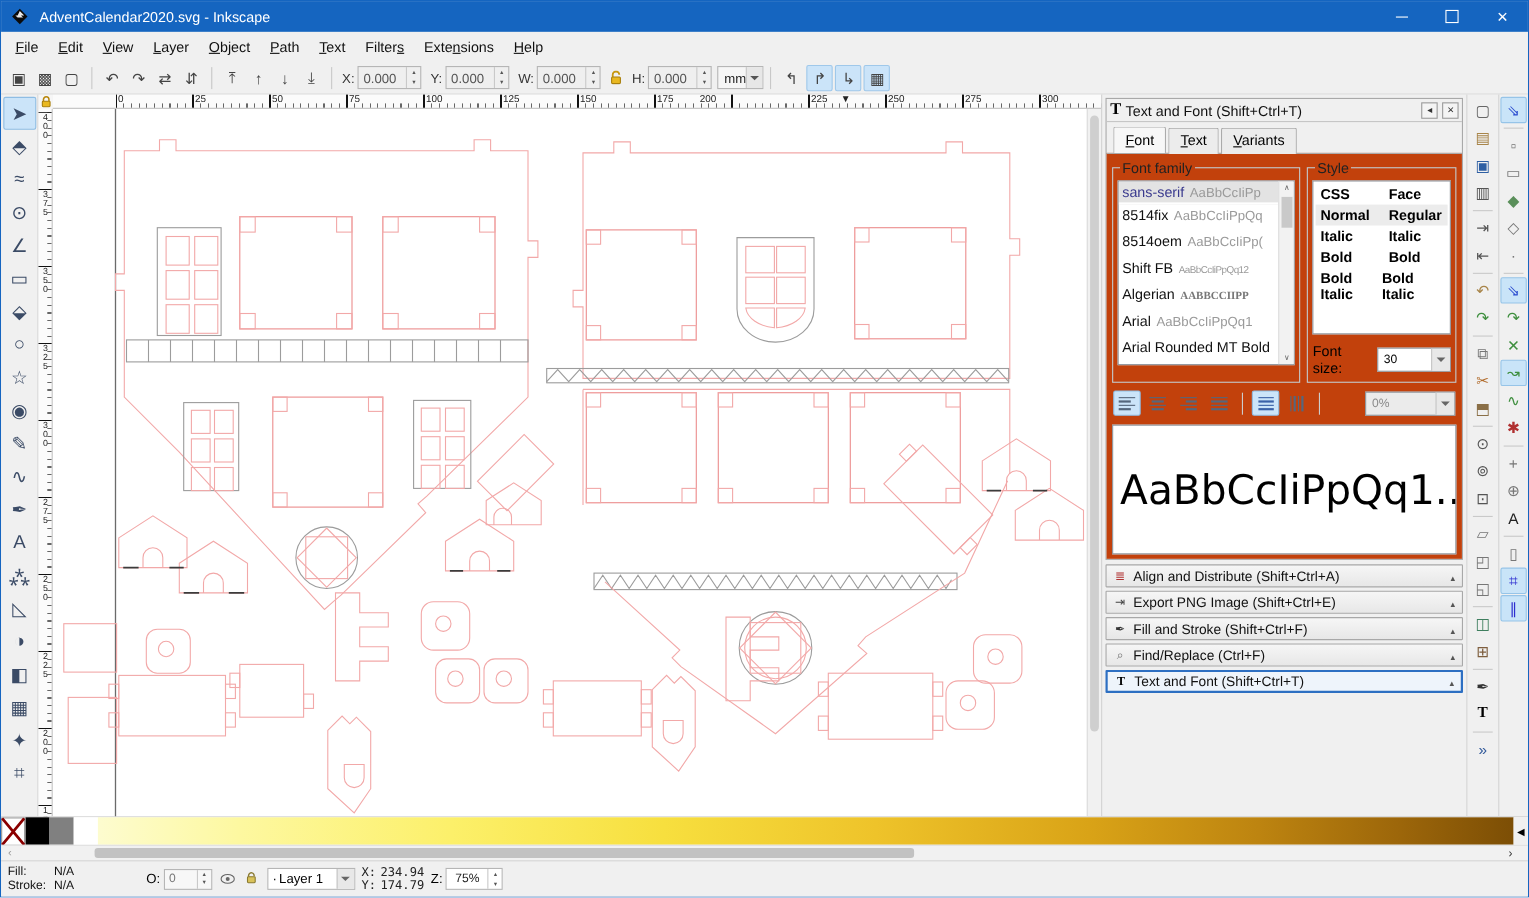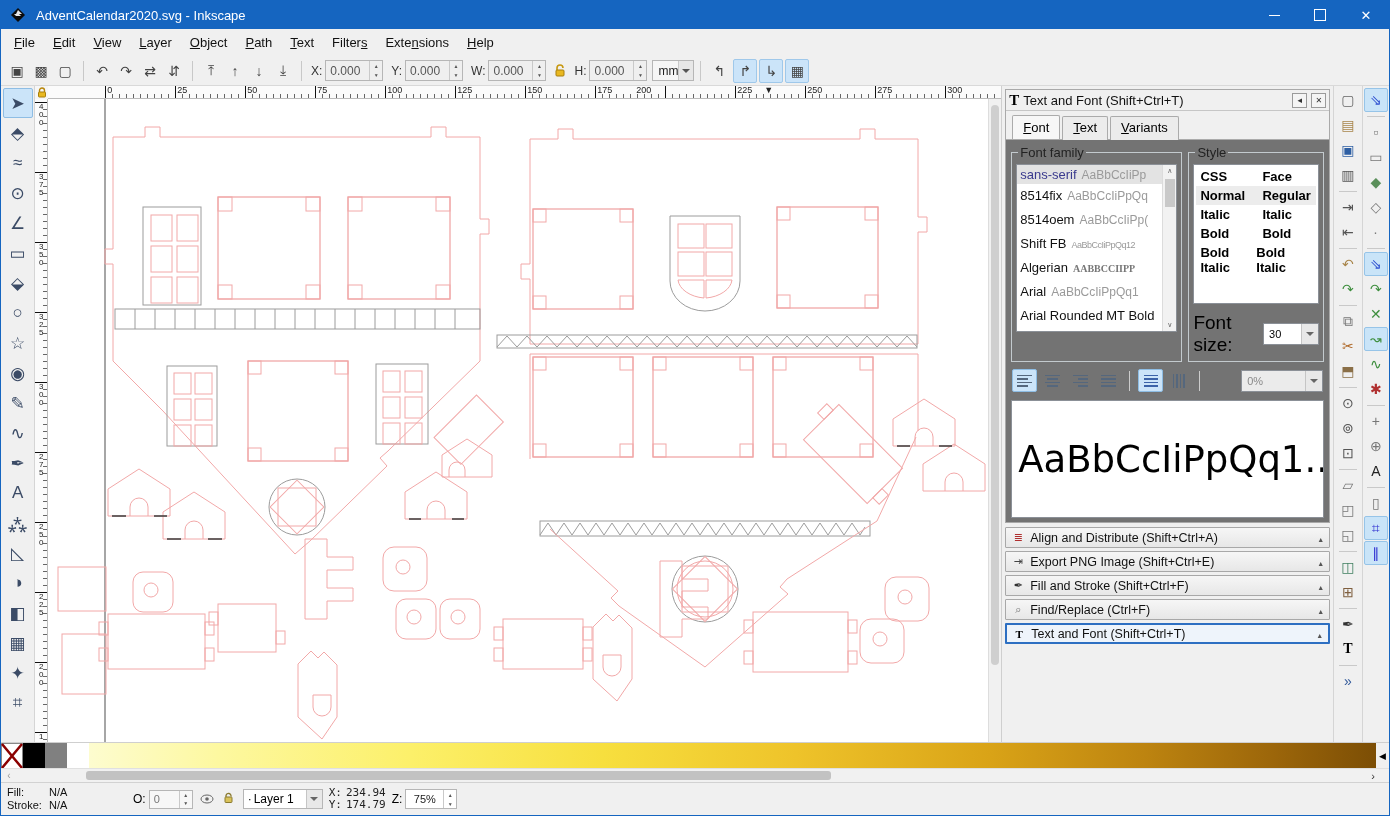--- a/index.html
+++ b/index.html
@@ -83,21 +83,21 @@
   .tf-header { height:21px; display:flex; align-items:center; border-bottom:1px solid #c6c6c6; padding:0 3px; gap:4px; }
   .tf-ticon { font-family:"Liberation Serif",serif; font-weight:bold; font-size:15px; }
   .tf-title { flex:1; font-size:13px; color:#111; }
   .hd-btn { width:15px; height:15px; border:1px solid #9a9a9a; background:#f4f4f4; display:flex; align-items:center; justify-content:center; font-size:9px; color:#333; }
   .hd-undock::before { content:"◂"; }
   .hd-close::before { content:"✕"; font-size:8px; }
   .tabs { display:flex; padding:4px 6px 0 6px; }
   .tab { padding:3px 10px 4px 10px; font-size:13px; border:1px solid #ababab; border-bottom:none; background:#ececec; margin-right:2px; border-radius:2px 2px 0 0; position:relative; top:1px; }
   .tab.active { background:#f7f7f7; padding-top:4px; top:0; }
   .tab u { text-decoration:underline; }
-  .tf-body { border-top:1px solid #ababab; padding:5px 5px 4px 5px; background:#737373; }
+  .tf-body { border-top:1px solid #ababab; padding:5px 5px 4px 5px; background:#c2410c; }
   .fs-row { display:flex; gap:6px; }
   fieldset { border:1px solid #c3cace; padding:4px 4px 5px 4px; }
   fieldset legend { font-size:13px; color:#222; padding:0 2px; margin-left:2px; }
   .ff-field { width:158px; }
   .st-field { flex:1; }
   .fontlist { border:1px solid #8b9097; background:#fff; height:168px; display:flex; }
   .fl-items { flex:1; overflow:hidden; }
   .font-row { display:flex; align-items:baseline; gap:5px; padding:2px 3px; height:24px; white-space:nowrap; overflow:hidden; }
   .font-row.sel { background:#e3e3e3; height:21px; border-bottom:2px solid #fff; }
   .font-row.sel .fname { color:#3a3a8e; }
@@ -108,21 +108,21 @@
   .fl-sb { width:14px; background:#f2f2f2; border-left:1px solid #dcdcdc; display:flex; flex-direction:column; align-items:center; }
   .fl-sb .a { font-size:7px; color:#666; padding:2px 0; }
   .a-up::before{content:"∧";} .a-dn::before{content:"∨";}
   .fl-sb .sbth { width:10px; height:28px; background:#c9c9c9; margin-top:2px; }
   .fl-sb .sp { flex:1; }
   .stylelist { border:1px solid #8b9097; background:#fff; height:140px; padding:2px;font-weight:bold; }
   .style-hrow,.style-row { display:flex; padding:2px 4px; font-size:13px; }
   .style-hrow span:first-child,.style-row span:first-child { width:62px; }
   .style-row.sel { background:#ececec; }
   .fsize-row { display:flex; align-items:center; gap:6px; margin-top:8px; }
-  .fsize-row .lbl { font-size:19px; }
+  .fsize-row .lbl { font-size:13px; }
   .combo { height:22px; background:#fff; border:1px solid #8b9097; display:flex; align-items:center; width:72px; }
   .combo .cval { flex:1; padding-left:5px; font-size:11px; }
   .combo .carr { width:17px; height:100%; background:#e8e8e8; border-left:1px solid #c5c5c5; display:flex; align-items:center; justify-content:center; }
   .carr::before { content:""; border:4px solid transparent; border-top-color:#666; margin-top:4px; }
   .combo.disabled { background:#ebebeb; }
   .combo.disabled .cval { color:#8a8a8a; }
   .align-row { display:flex; align-items:center; gap:3px; margin-top:7px; padding:0 1px; }
   .al-btn { width:25px; height:23px; border:1px solid transparent; border-radius:2px; display:flex; flex-direction:column; justify-content:center; padding:4px 4px; gap:2px; }
   .al-btn i { display:block; height:1.5px; background:#4d6furthest? } 
   .al-btn i { display:block; height:1.5px; background:#55677d; }

